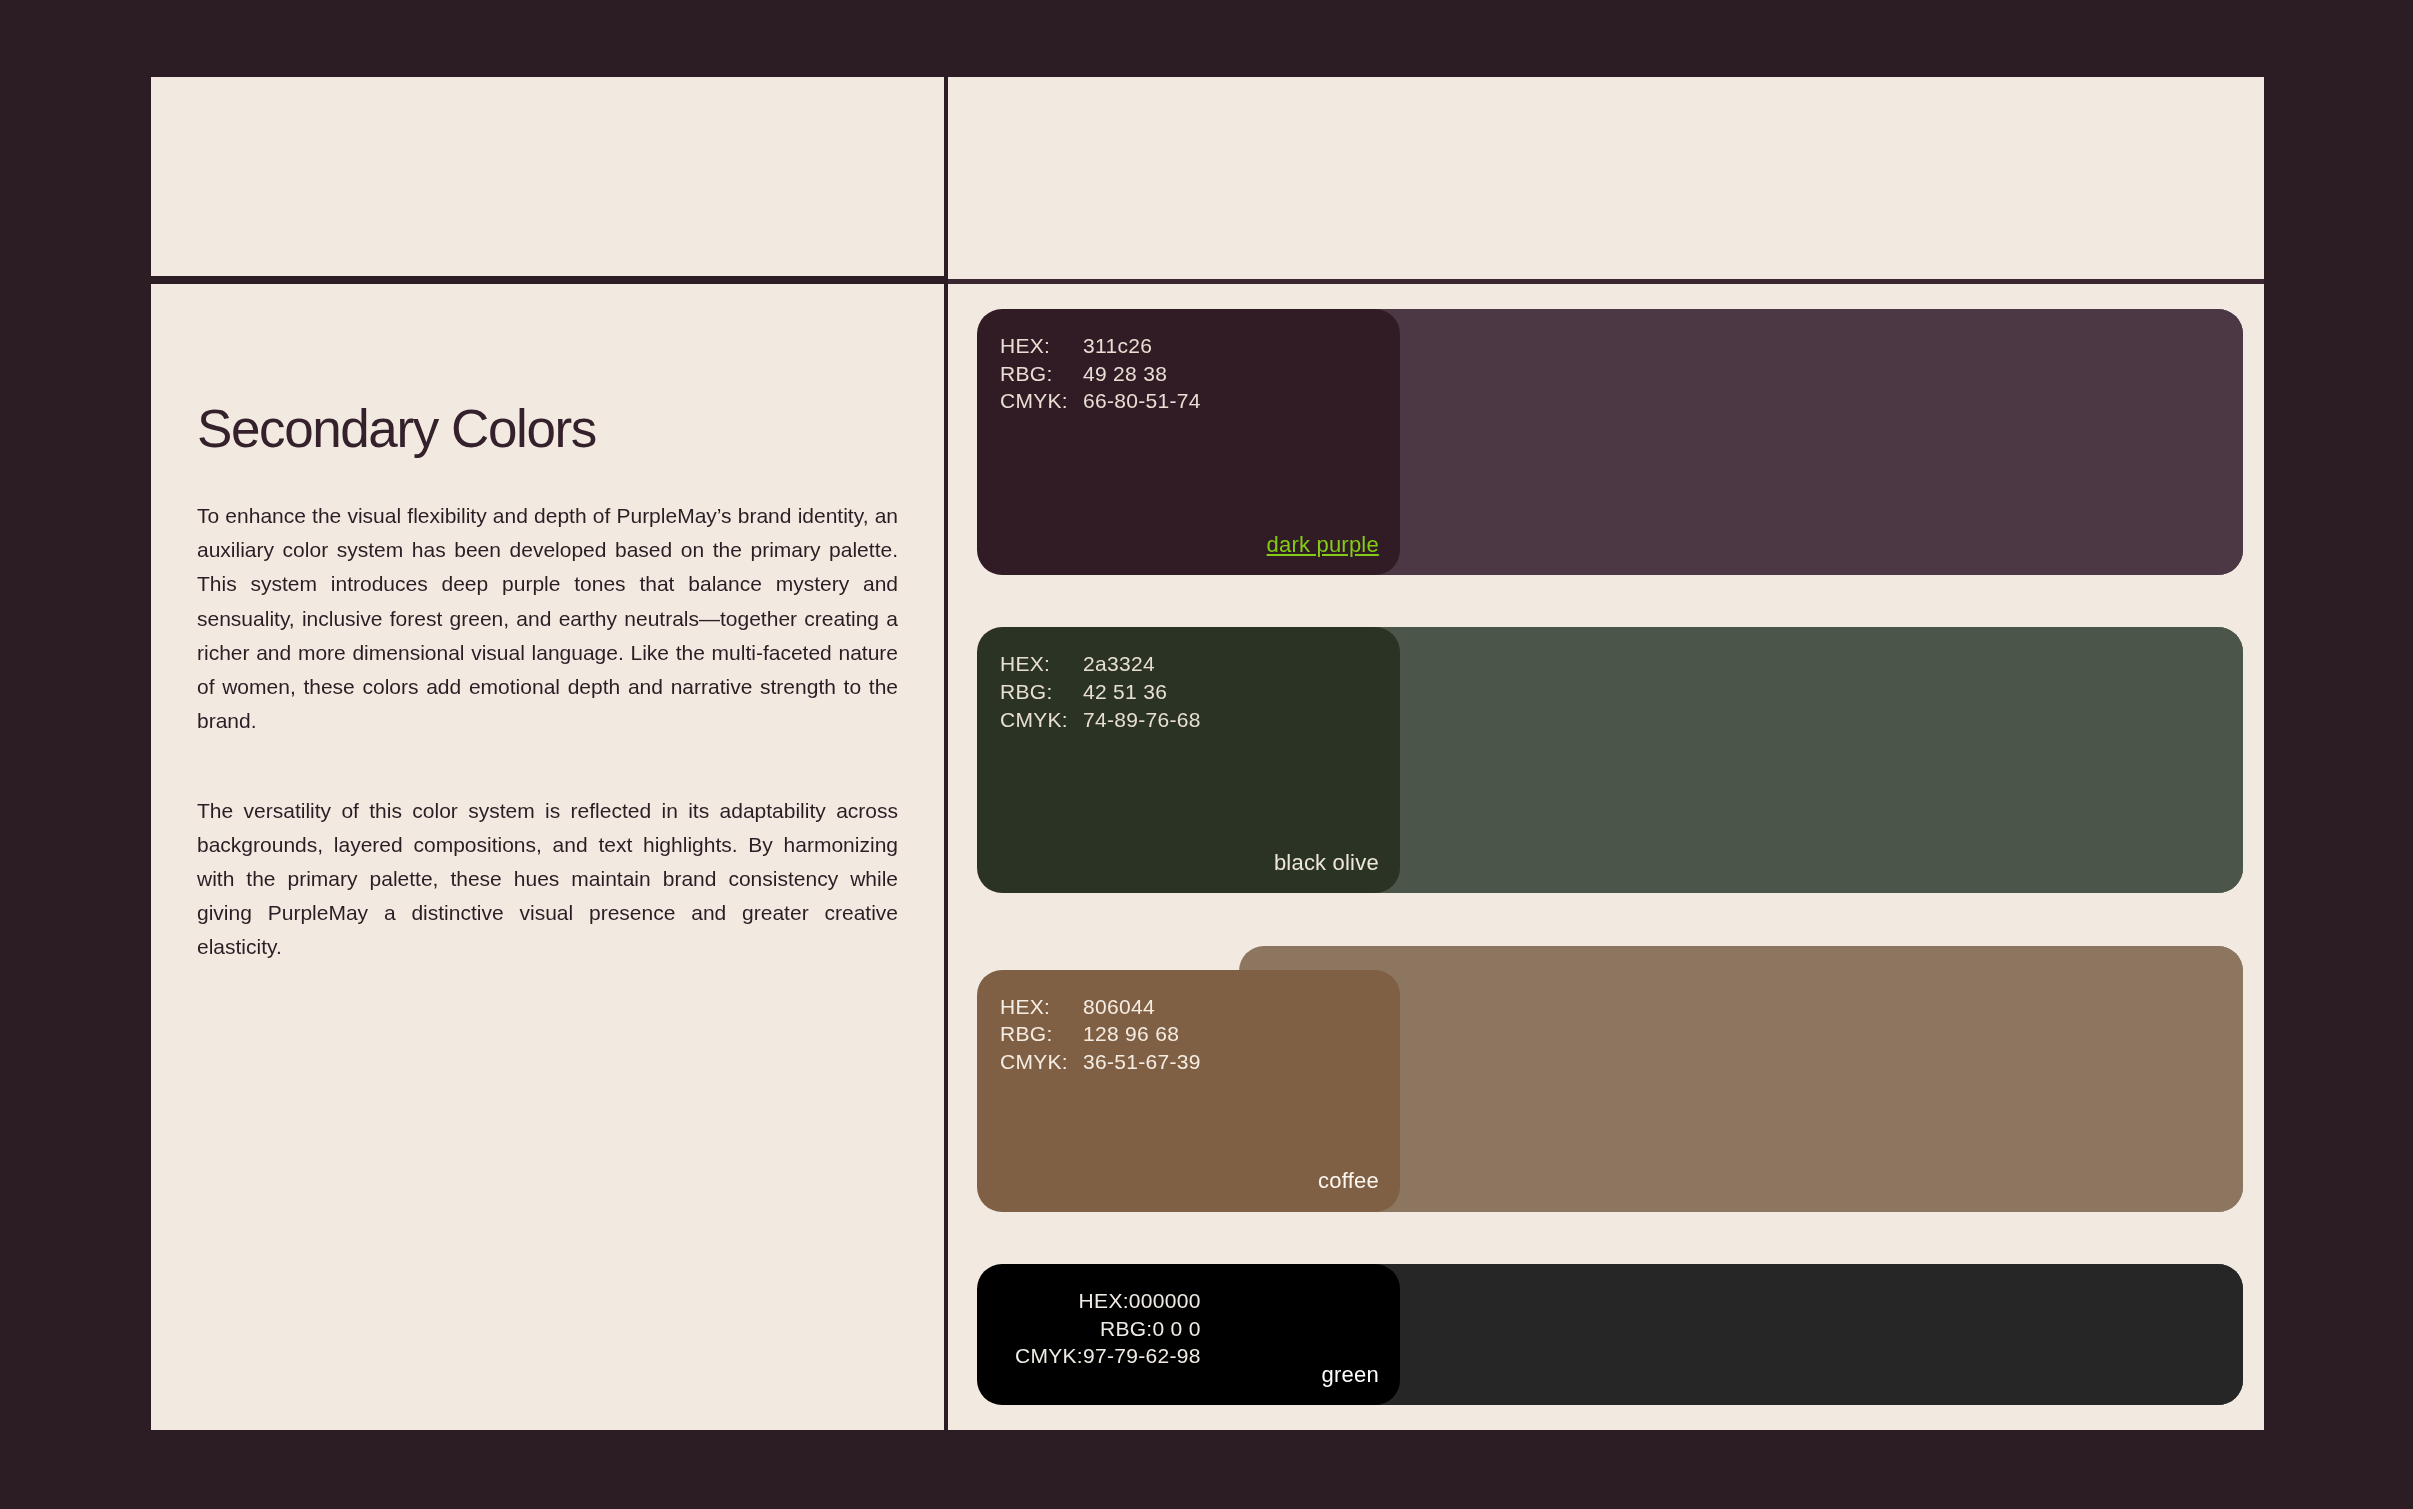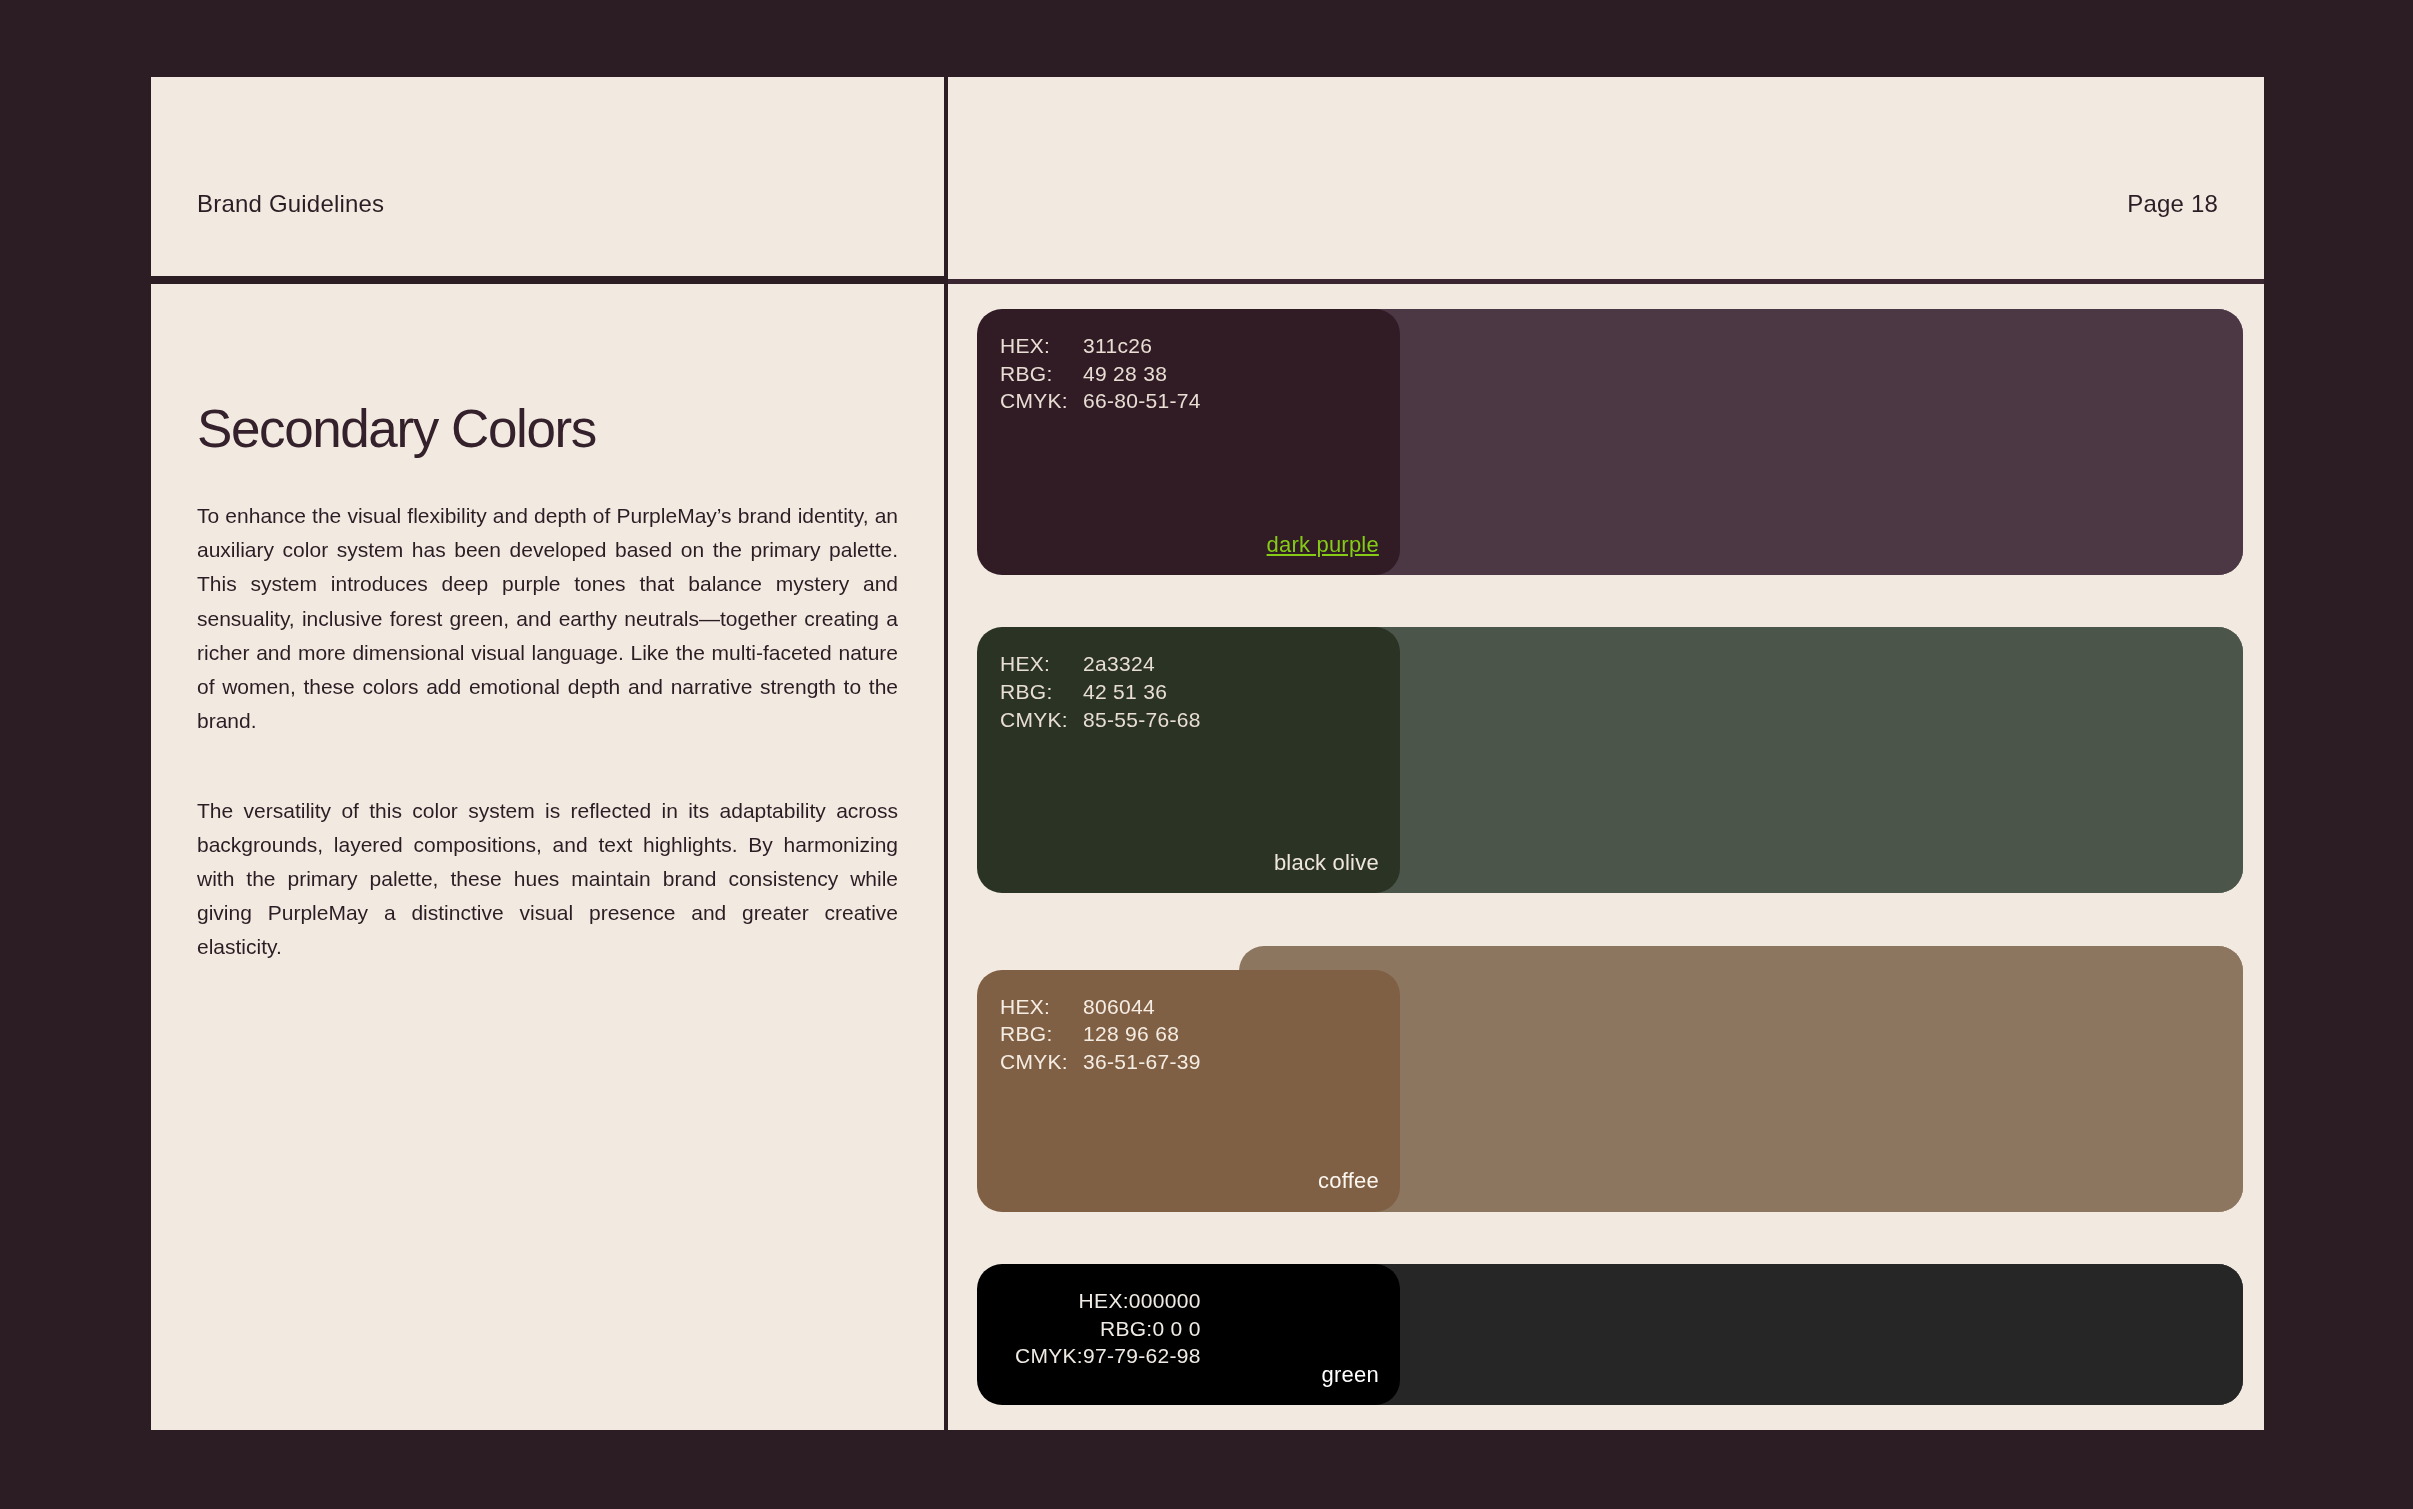--- a/index.html
+++ b/index.html
@@ -113,24 +113,20 @@
     right:21px; bottom:17.4px;
     font-size:22px;
     letter-spacing:0.2px;
   }
 </style>
 </head>
 <body style="background: rgb(44, 29, 36);">
 
 <div id="page" style="background: rgb(242, 234, 225);">
 
-  <div id="header-band">
-    <span id="brand-label">Brand Guidelines</span>
-    <span id="page-number">Page 18</span>
-  </div>
 
   <div class="h-rule"></div>
   <div class="h-rule-left"></div>
   <div class="v-rule"></div>
 
   <div id="left-col">
     <h1 id="page-title">Secondary Colors</h1>
     <p class="body-para">To enhance the visual flexibility and depth of PurpleMay’s brand identity, an auxiliary color system has been developed based on the primary palette. This system introduces deep purple tones that balance mystery and sensuality, inclusive forest green, and earthy neutrals—together creating a richer and more dimensional visual language. Like the multi-faceted nature of women, these colors add emotional depth and narrative strength to the brand.</p>
     <p class="body-para">The versatility of this color system is reflected in its adaptability across backgrounds, layered compositions, and text highlights. By harmonizing with the primary palette, these hues maintain brand consistency while giving PurpleMay a distinctive visual presence and greater creative elasticity.</p>
   </div>
@@ -153,21 +149,21 @@
       <div class="swatch-row">
         <div class="tint" style="left: 76.208%; right: 0px; background: rgb(255, 255, 255); z-index: 1;"></div>
         <div class="tint" style="left: 65.108%; right: 0px; background: rgb(218, 219, 216); z-index: 2;"></div>
         <div class="tint" style="left: 54.008%; right: 0px; background: rgb(184, 186, 181); z-index: 3;"></div>
         <div class="tint" style="left: 42.908%; right: 0px; background: rgb(150, 154, 146); z-index: 4;"></div>
         <div class="tint" style="left: 31.808%; right: 0px; background: rgb(116, 121, 111); z-index: 5;"></div>
         <div class="tint" style="left: 20.708%; right: 0px; background: rgb(76, 85, 74); z-index: 6;"></div>
         <div class="base-card" style="background: rgb(42, 51, 36);">
           <div class="meta" style="color: rgb(232, 222, 212);"><span class="k">HEX:</span><span class="hv">2a3324</span>
 <span class="k">RBG:</span><span class="rv">42 51 36</span>
-<span class="k">CMYK:</span><span class="cv">85-55-76-68</span></div>
+<span class="k">CMYK:</span><span class="cv">74-89-76-68</span></div>
           <div class="swatch-name" style="color: rgb(239, 230, 220);">black olive</div>
         </div>
       </div>
       <div class="swatch-row">
         <div class="tint" style="left: 76.208%; right: 0px; background: rgb(255, 255, 255); z-index: 1;"></div>
         <div class="tint" style="left: 65.108%; right: 0px; background: rgb(233, 228, 223); z-index: 2;"></div>
         <div class="tint" style="left: 54.008%; right: 0px; background: rgb(210, 200, 190); z-index: 3;"></div>
         <div class="tint" style="left: 42.908%; right: 0px; background: rgb(187, 172, 158); z-index: 4;"></div>
         <div class="tint" style="left: 31.808%; right: 0px; background: rgb(163, 144, 126); z-index: 5;"></div>
         <div class="tint" style="left: 20.708%; right: 0px; background: rgb(140, 118, 96); z-index: 6;"></div>

